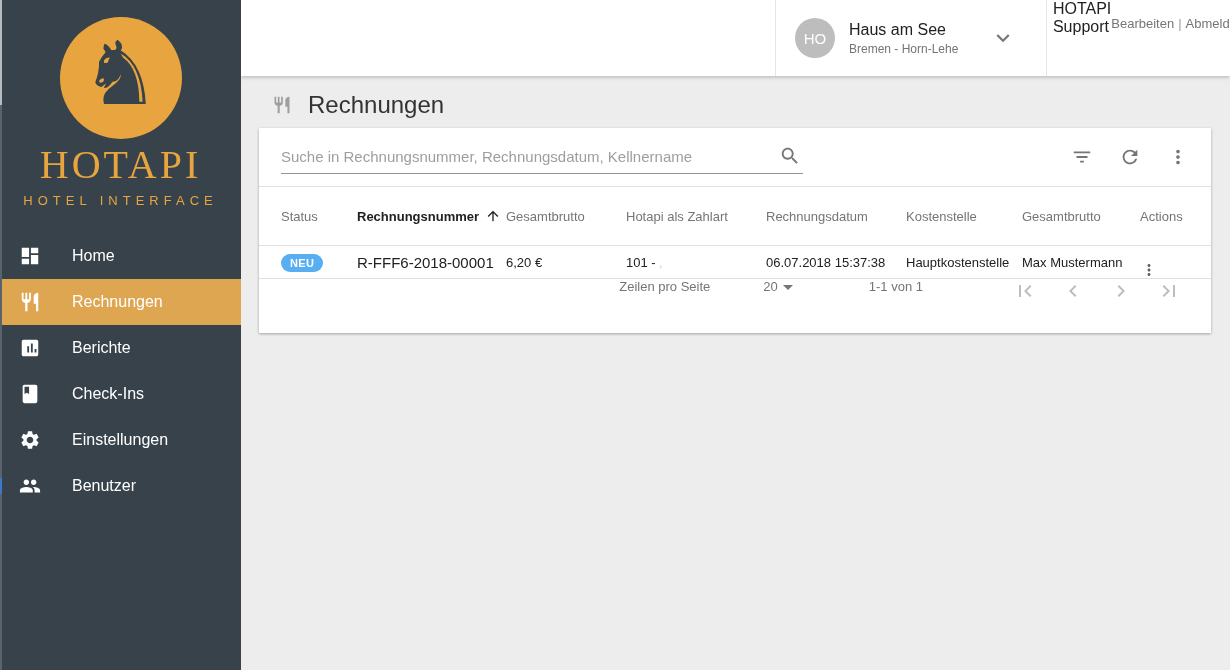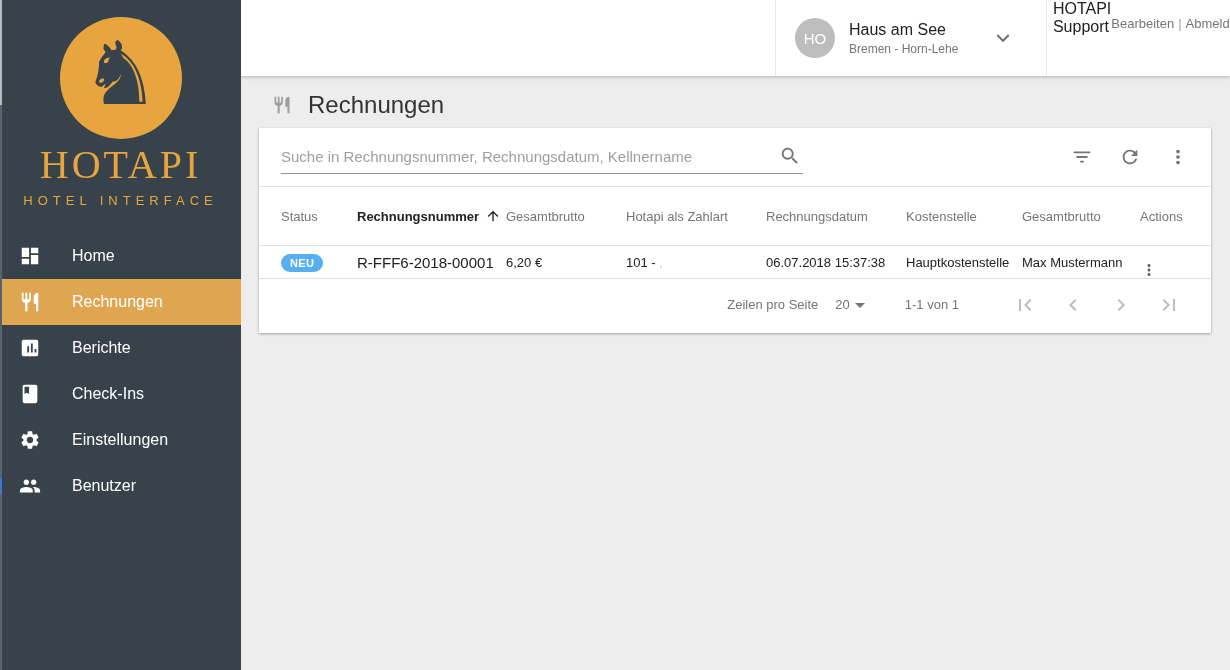--- a/index.html
+++ b/index.html
@@ -68,21 +68,21 @@
   .sort-arrow svg { width:16px; height:16px; fill:#212121; display:block; }
 
   .trow { height:33px; border-bottom:1px solid #E0E0E0; cursor:pointer; }
   .td { font-size:13px; color:#212121; white-space:nowrap; }
   .td.invoice { font-size:15px; font-weight:500; }
   .badge { display:inline-block; background:#57AEF1; color:#FFFFFF; font-size:11px; font-weight:700; padding:3px 9px; border-radius:10px; letter-spacing:0.3px; }
   .faint-suffix { color:#BDBDBD; font-size:11px; }
   .row-actions { width:18px; height:18px; margin-left:14px; cursor:pointer; }
   .row-actions svg { width:18px; height:18px; fill:#616161; display:block; }
 
-  .pagination { height:51px; display:flex; align-items:center; justify-content:flex-end; padding-right:30px; font-size:13px; color:#757575; }
+  .pagination { height:51px; display:flex; align-items:flex-start; justify-content:flex-end; padding-right:30px; font-size:13px; color:#757575;gap:36px; }
   .rpp-select { display:flex; align-items:center; margin-left:17px; cursor:pointer; }
   .rpp-value { color:#757575; }
   .dropdown-caret { width:0; height:0; border-left:5px solid transparent; border-right:5px solid transparent; border-top:5px solid #757575; margin-left:5px; margin-top:2px; }
   .range-label { margin-left:40px; }
   .pg-buttons { display:flex; align-items:center; margin-left:30px; }
   .pg-btn { width:24px; height:24px; margin-left:24px; cursor:pointer; }
   .pg-btn svg { width:24px; height:24px; fill:#BDBDBD; display:block; }
 </style>
 </head>
 <body>

